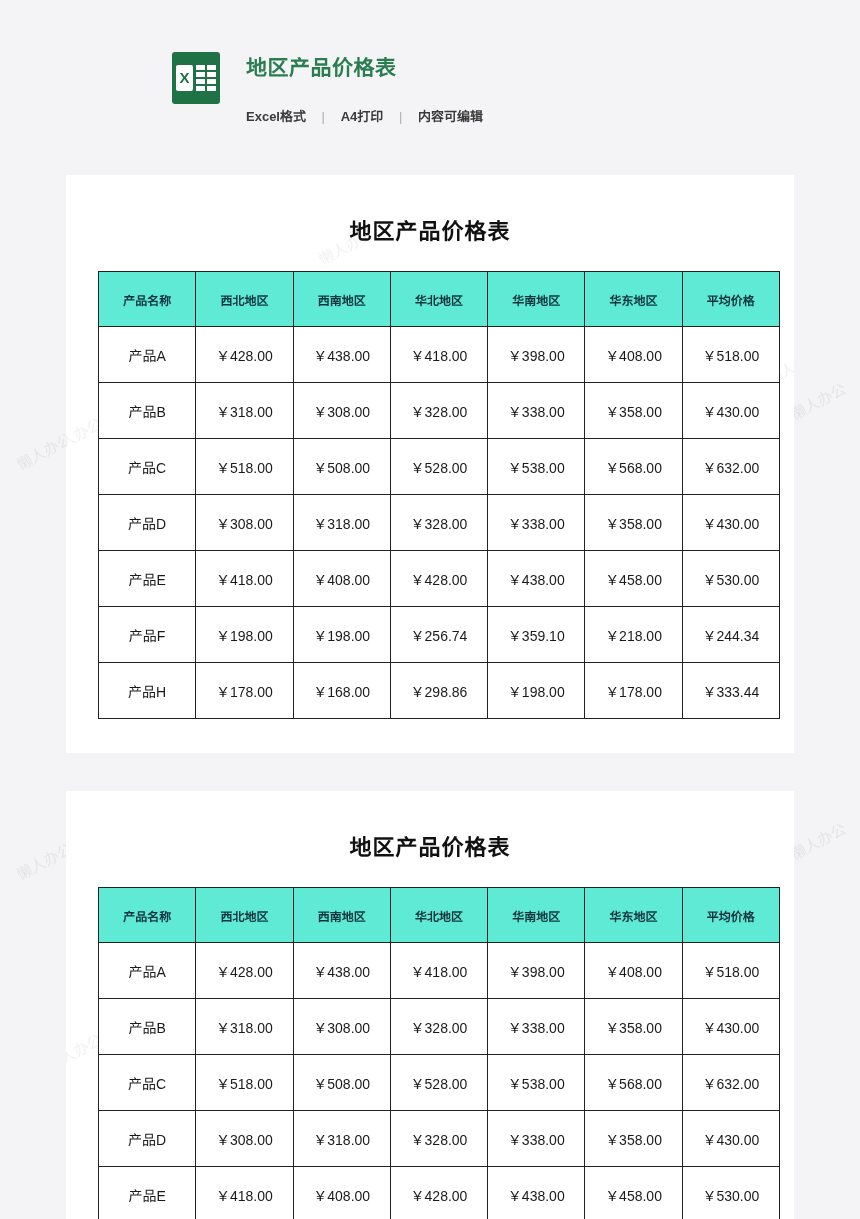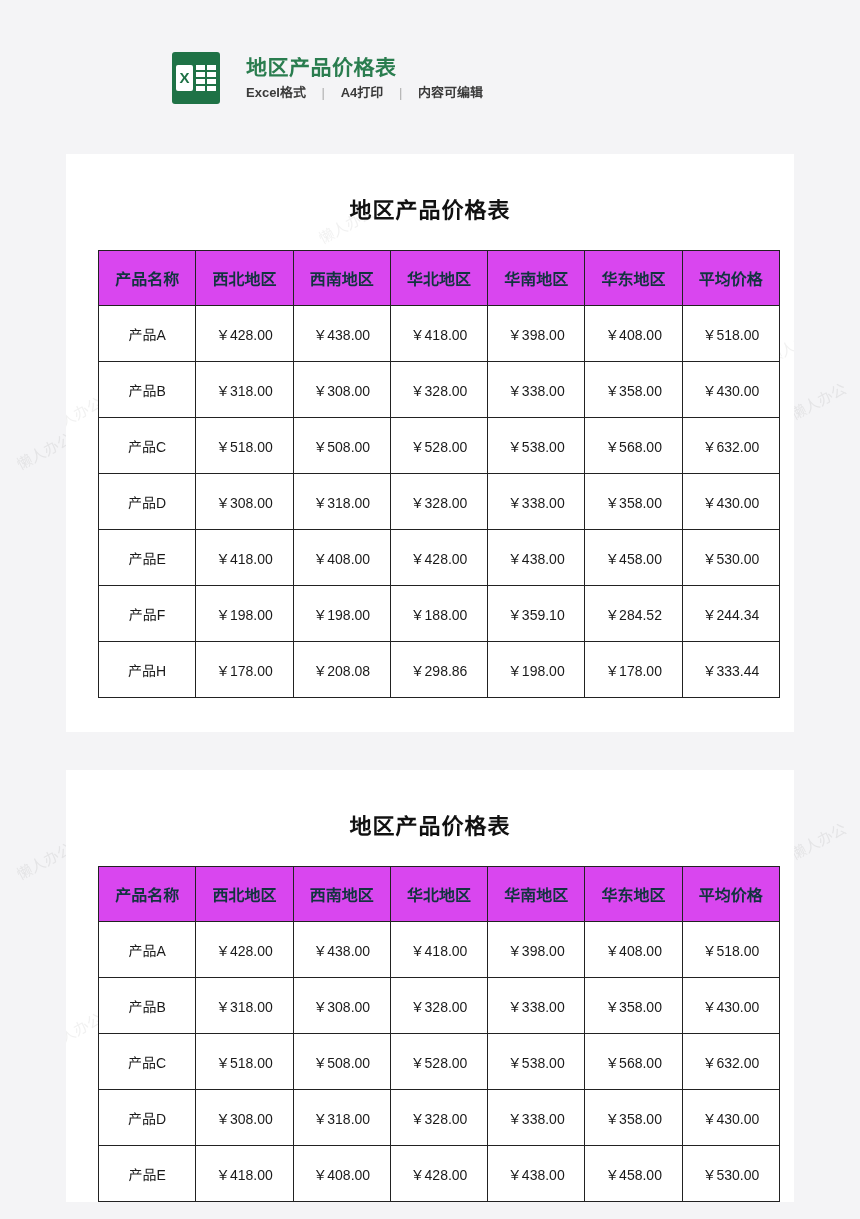--- a/index.html
+++ b/index.html
@@ -67,21 +67,21 @@
     padding-top: 2px;
   }
   .header-title {
     color: #2a7d4f;
     font-size: 21px;
     font-weight: bold;
     letter-spacing: 0.5px;
     line-height: 28px;
   }
   .header-meta {
-    margin-top: 0;
+    margin-top: 24px;
     font-size: 13px;
     font-weight: bold;
     color: #3a3a3a;
   }
   .header-meta .sep {
     color: #aeaeae;
     font-weight: normal;
     margin: 0 12px;
   }
 
@@ -119,24 +119,24 @@
   }
   table.price-table th,
   table.price-table td {
     border: 1px solid #222;
     text-align: center;
     font-size: 14px;
     color: #1a1a1a;
     background-clip: padding-box;
   }
   table.price-table thead th {
-    background: #d946ef;
+    background: #5eead4;
     font-weight: bold;
     height: 52px;
-    font-size: 16px;
+    font-size: 12px;
     color: #12343f;
   }
   table.price-table tbody td {
     height: 53px;
     background: #ffffff;
     font-weight: normal;
   }
   table.price-table tbody td.prod {
     font-size: 14px;
   }
@@ -277,29 +277,29 @@
         <td>￥408.00</td>
         <td>￥428.00</td>
         <td>￥438.00</td>
         <td>￥458.00</td>
         <td>￥530.00</td>
       </tr>
       <tr>
         <td class="prod">产品F</td>
         <td>￥198.00</td>
         <td>￥198.00</td>
-        <td>￥188.00</td>
+        <td>￥256.74</td>
         <td>￥359.10</td>
-        <td>￥284.52</td>
+        <td>￥218.00</td>
         <td>￥244.34</td>
       </tr>
       <tr>
         <td class="prod">产品H</td>
         <td>￥178.00</td>
-        <td>￥208.08</td>
+        <td>￥168.00</td>
         <td>￥298.86</td>
         <td>￥198.00</td>
         <td>￥178.00</td>
         <td>￥333.44</td>
       </tr>
     </tbody>
   </table>
 </div>
 
 <div class="sheet second">

